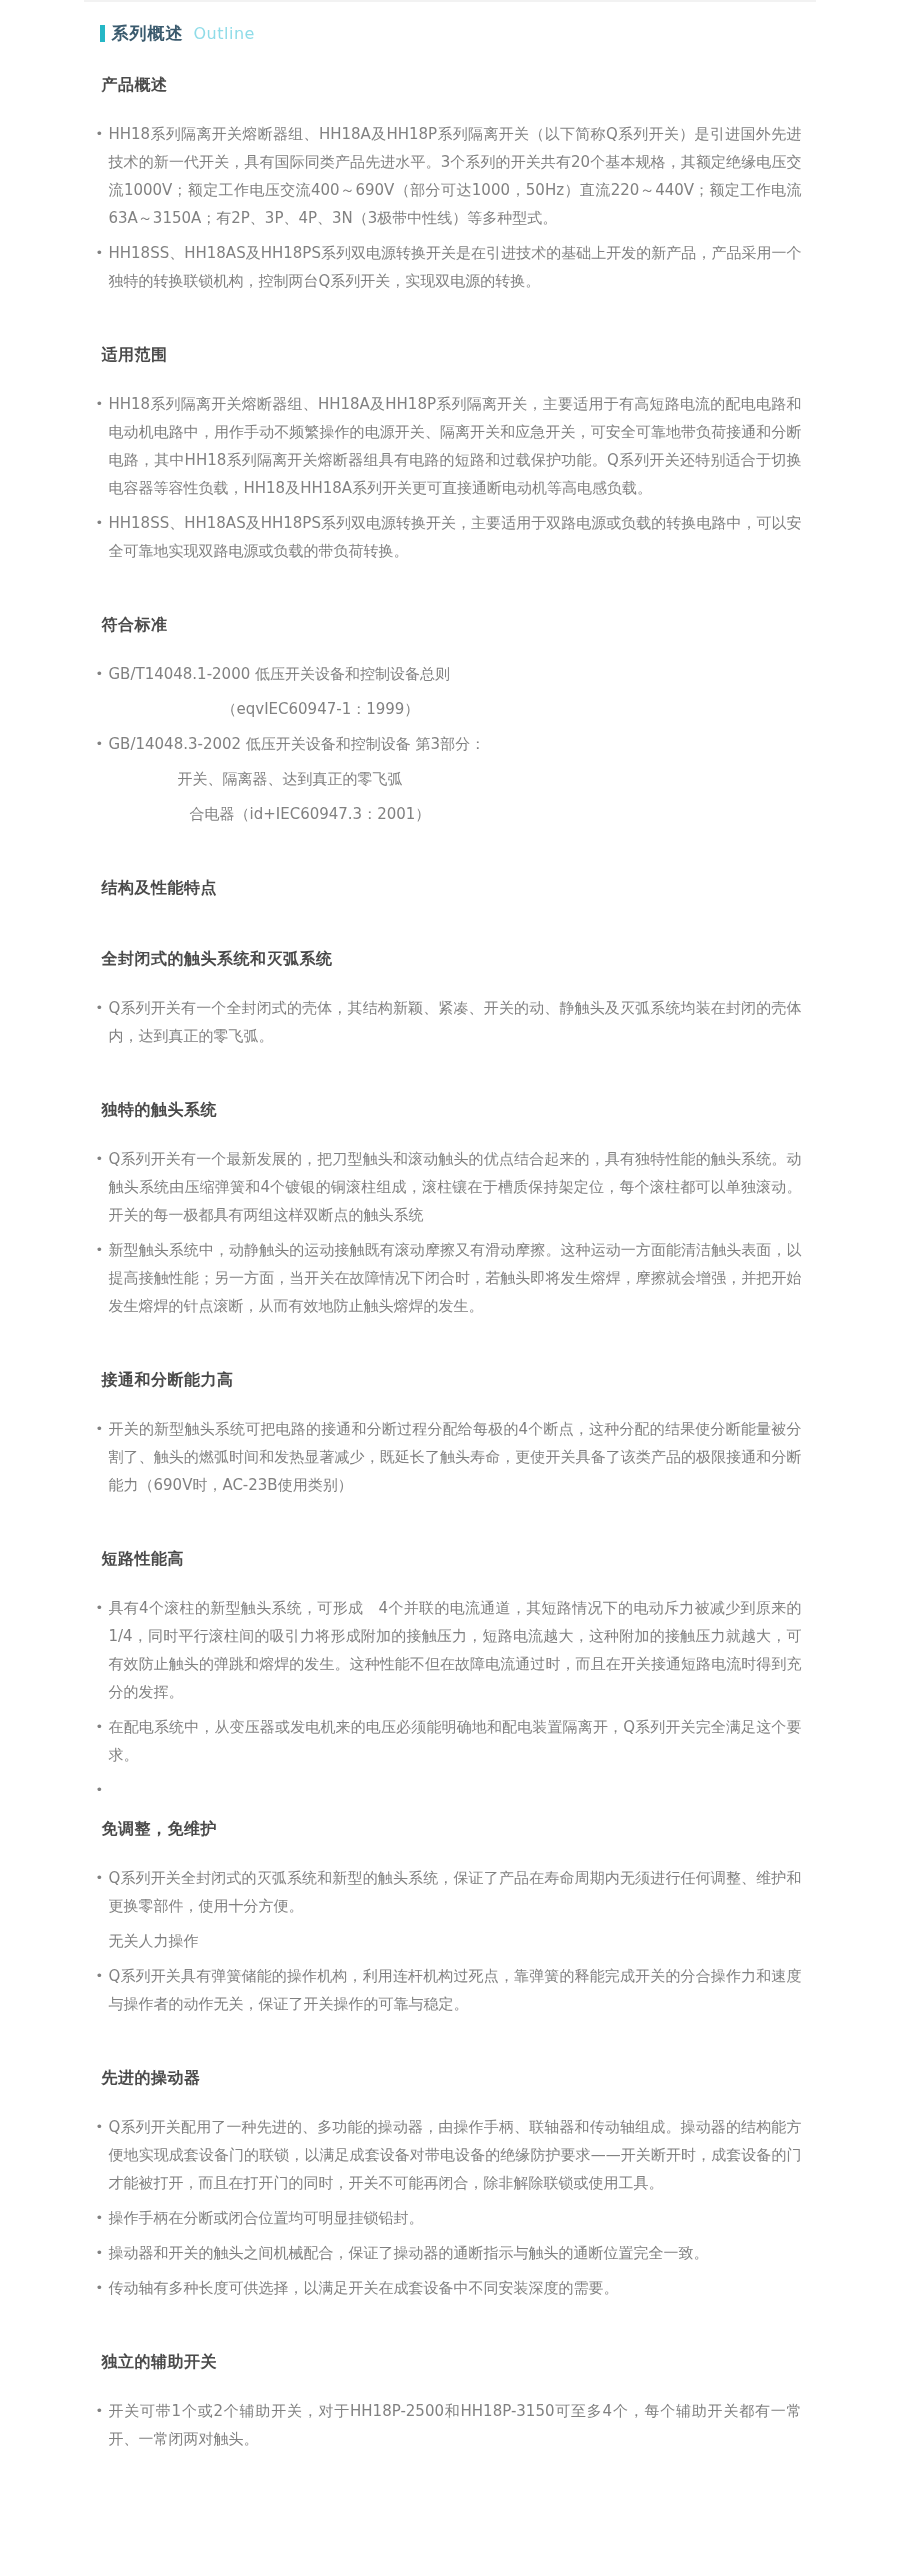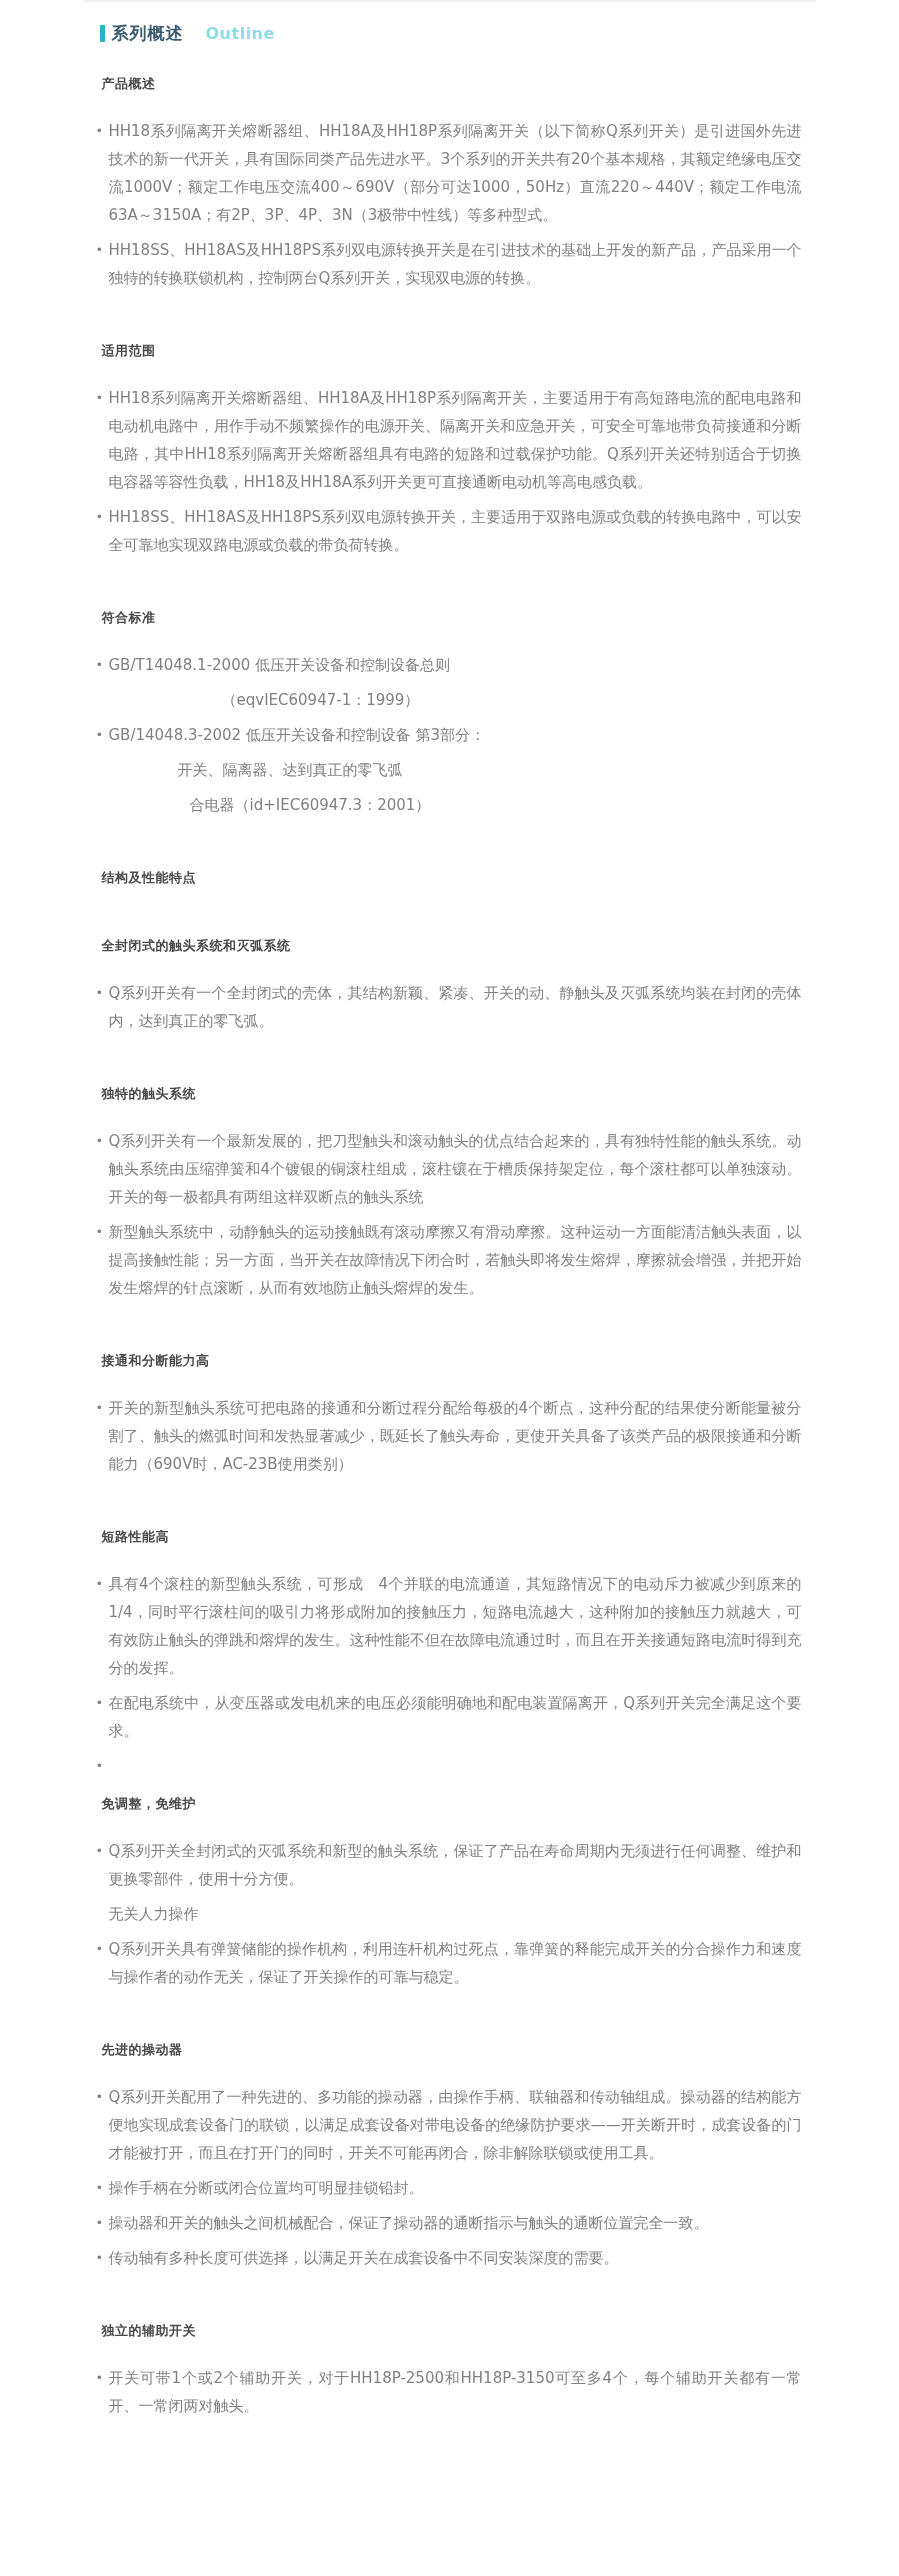--- a/index.html
+++ b/index.html
@@ -29,27 +29,27 @@
     flex: none;
   }
   .title-zh {
     font-size: 17px;
     font-weight: bold;
     color: var(--title-zh-color, #3a5a6d);
     letter-spacing: 1px;
   }
   .title-en {
     font-size: 16px;
-    font-weight: bold;
+    font-weight: normal;
     color: var(--title-en-color, #8fdce8);
-    margin-left: 22px;
+    margin-left: 10px;
     letter-spacing: 0.5px;
   }
   .section-title {
-    font-size: 13px;
+    font-size: 16px;
     font-weight: bold;
     color: var(--heading-color, #4a4a4a);
     margin: 50px 0 24px 8px;
     letter-spacing: 0.5px;
   }
   .section:first-child .section-title { margin-top: 30px; }
   .para {
     position: relative;
     margin: 0 0 7px 0;
     padding-left: 15px;

